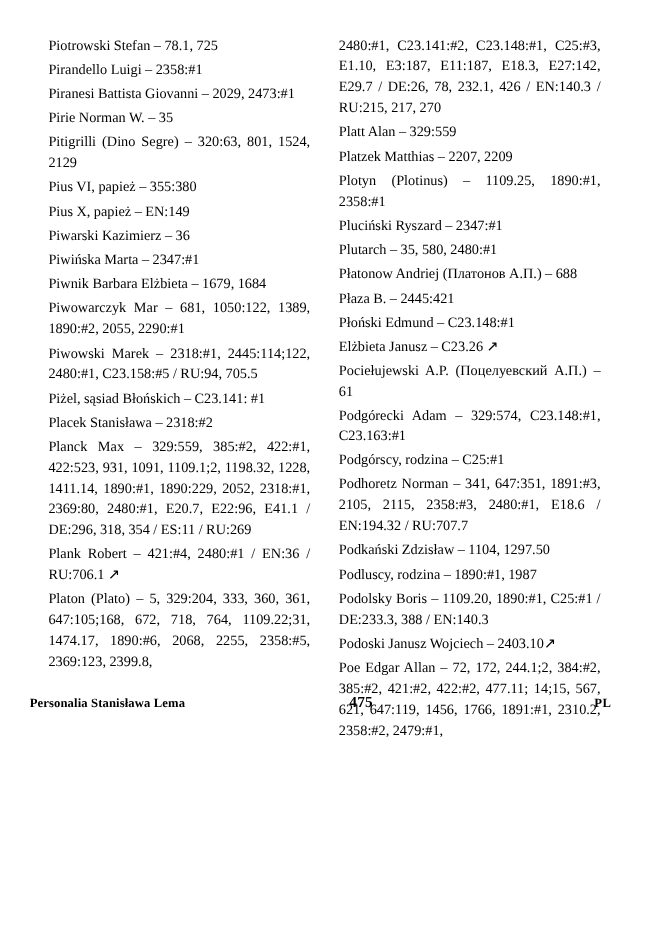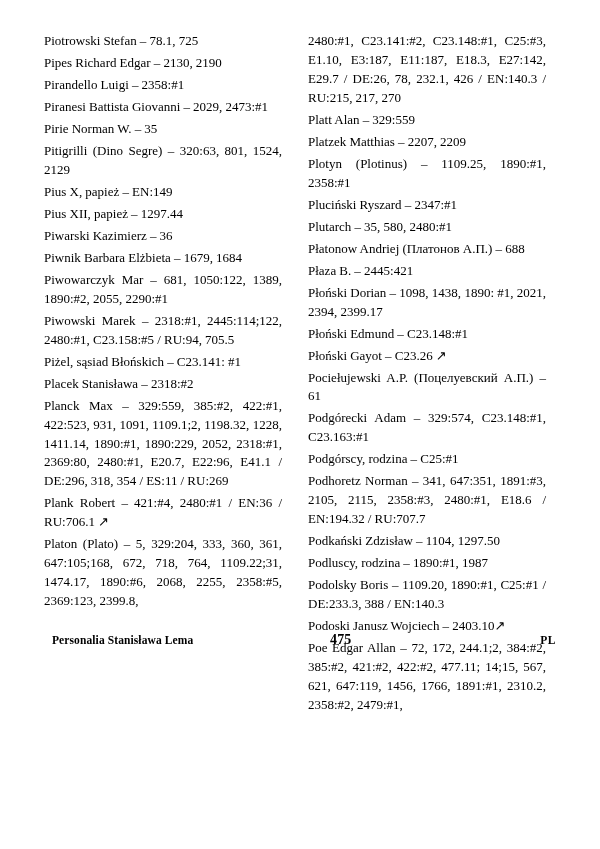--- a/index.html
+++ b/index.html
@@ -37,21 +37,21 @@
     text-align-last: left;
     margin: 0 0 3.1px 0;
     word-spacing: -0.1px;
     hyphens: manual;
   }
   .entry:last-child {
     margin-bottom: 0;
   }
   .footer {
     position: absolute;
-    left: 52px;
+    left: 27px;
     right: 44px;
     bottom: 22px;
     height: 22px;
     display: flex;
     align-items: center;
     font-size: 11.5px;
     font-weight: bold;
     letter-spacing: 0.1px;
   }
   .footer-left {
@@ -69,50 +69,49 @@
   }
 </style>
 </head>
 <body>
 
 <div class="page">
   <div class="columns">
 
     <div class="col">
       <p class="entry">Piotrowski Stefan – 78.1, 725</p>
-      <p class="entry">Pipes Richard Edgar – 2130, 2190</p>
       <p class="entry">Pirandello Luigi – 2358:#1</p>
       <p class="entry">Piranesi Battista Giovanni – 2029, 2473:#1</p>
       <p class="entry">Pirie Norman W. – 35</p>
       <p class="entry">Pitigrilli (Dino Segre) – 320:63, 801, 1524, 2129</p>
+      <p class="entry">Pius VI, papież – 355:380</p>
       <p class="entry">Pius X, papież – EN:149</p>
-      <p class="entry">Pius XII, papież – 1297.44</p>
       <p class="entry">Piwarski Kazimierz – 36</p>
+      <p class="entry">Piwińska Marta – 2347:#1</p>
       <p class="entry">Piwnik Barbara Elżbieta – 1679, 1684</p>
       <p class="entry">Piwowarczyk Mar – 681, 1050:122, 1389, 1890:#2, 2055, 2290:#1</p>
       <p class="entry">Piwowski Marek – 2318:#1, 2445:114;122, 2480:#1, C23.158:#5 / RU:94, 705.5</p>
       <p class="entry">Piżel, sąsiad Błońskich – C23.141: #1</p>
       <p class="entry">Placek Stanisława – 2318:#2</p>
       <p class="entry">Planck Max – 329:559, 385:#2, 422:#1, 422:523, 931, 1091, 1109.1;2, 1198.32, 1228, 1411.14, 1890:#1, 1890:229, 2052, 2318:#1, 2369:80, 2480:#1, E20.7, E22:96, E41.1 / DE:296, 318, 354 / ES:11 / RU:269</p>
       <p class="entry">Plank Robert – 421:#4, 2480:#1 / EN:36 / RU:706.1 ↗</p>
       <p class="entry">Platon (Plato) – 5, 329:204, 333, 360, 361, 647:105;168, 672, 718, 764, 1109.22;31, 1474.17, 1890:#6, 2068, 2255, 2358:#5, 2369:123, 2399.8,</p>
     </div>
 
     <div class="col">
       <p class="entry">2480:#1, C23.141:#2, C23.148:#1, C25:#3, E1.10, E3:187, E11:187, E18.3, E27:142, E29.7 / DE:26, 78, 232.1, 426 / EN:140.3 / RU:215, 217, 270</p>
       <p class="entry">Platt Alan – 329:559</p>
       <p class="entry">Platzek Matthias – 2207, 2209</p>
       <p class="entry">Plotyn (Plotinus) – 1109.25, 1890:#1, 2358:#1</p>
       <p class="entry">Pluciński Ryszard – 2347:#1</p>
       <p class="entry">Plutarch – 35, 580, 2480:#1</p>
       <p class="entry">Płatonow Andriej (Платонов А.П.) – 688</p>
       <p class="entry">Płaza B. – 2445:421</p>
-      <p class="entry">Płoński Dorian – 1098, 1438, 1890: #1, 2021, 2394, 2399.17</p>
       <p class="entry">Płoński Edmund – C23.148:#1</p>
-      <p class="entry">Płoński Gayot – C23.26 ↗</p>
+      <p class="entry">Elżbieta Janusz – C23.26 ↗</p>
       <p class="entry">Pociełujewski A.P. (Поцелуевский А.П.) – 61</p>
       <p class="entry">Podgórecki Adam – 329:574, C23.148:#1, C23.163:#1</p>
       <p class="entry">Podgórscy, rodzina – C25:#1</p>
       <p class="entry">Podhoretz Norman – 341, 647:351, 1891:#3, 2105, 2115, 2358:#3, 2480:#1, E18.6 / EN:194.32 / RU:707.7</p>
       <p class="entry">Podkański Zdzisław – 1104, 1297.50</p>
       <p class="entry">Podluscy, rodzina – 1890:#1, 1987</p>
       <p class="entry">Podolsky Boris – 1109.20, 1890:#1, C25:#1 / DE:233.3, 388 / EN:140.3</p>
       <p class="entry">Podoski Janusz Wojciech – 2403.10↗</p>
       <p class="entry">Poe Edgar Allan – 72, 172, 244.1;2, 384:#2, 385:#2, 421:#2, 422:#2, 477.11; 14;15, 567, 621, 647:119, 1456, 1766, 1891:#1, 2310.2, 2358:#2, 2479:#1,</p>
     </div>

